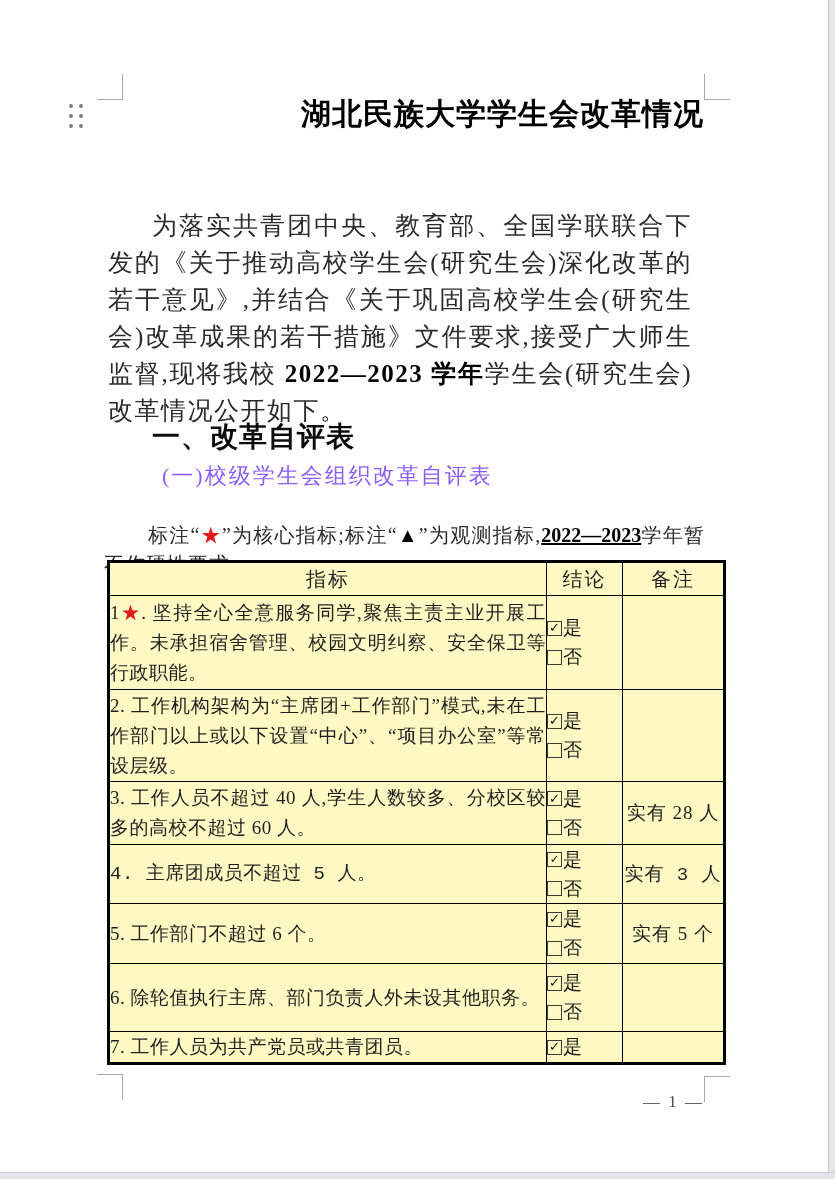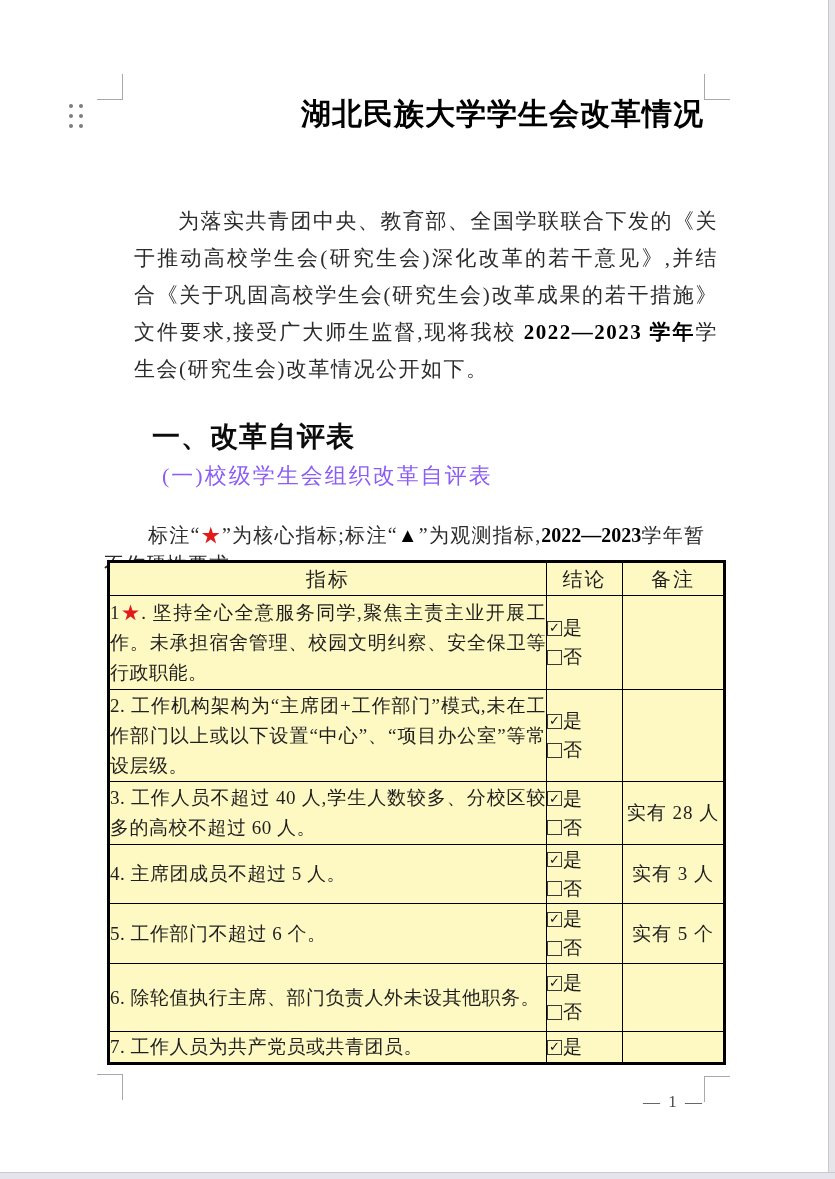--- a/index.html
+++ b/index.html
@@ -20,22 +20,22 @@
   .drag-handle{position:absolute;left:69px;top:104px;display:grid;grid-template-columns:4px 4px;grid-auto-rows:4px;gap:6px;cursor:grab;}
   .drag-handle .dot{width:4px;height:4px;border-radius:50%;background:#7d7d7d;}
   
   .doc-title{
     position:absolute;left:122px;top:94px;width:582px;text-align:right;
     font-family:"Liberation Sans","DejaVu Sans",sans-serif;font-weight:700;
     font-size:30px;line-height:40px;color:#000;letter-spacing:1px;
   }
   
   .intro{
-    position:absolute;left:134px;top:182px;width:584px;
-    font-size:21px;line-height:37px;letter-spacing:1.5px;
+    position:absolute;left:108px;top:182px;width:584px;
+    font-size:25px;line-height:37px;letter-spacing:1.5px;
     text-align:justify;text-indent:44px;color:#2b2b2b;
   }
   .intro b{color:#000;}
   
   .h1{
     position:absolute;left:152px;top:423px;
     font-family:Liberation Sans, sans-serif;font-weight:700;
     font-size:28px;line-height:28px;color:#0c0c0c;letter-spacing:1px;
   }
   .h2{
@@ -43,34 +43,34 @@
     font-size:22px;line-height:30px;color:#8b5cf6;letter-spacing:2px;
   }
   
   .note{
     position:absolute;left:104px;top:501px;width:601px;
     font-size:20px;line-height:29px;letter-spacing:1px;
     text-align:justify;text-indent:44px;color:#2b2b2b;
   }
   .note .star{color:#e21a1a;}
   .note .tri{color:#000;}
-  .note b{color:#000;letter-spacing:0;}
+  .note b{color:#000;letter-spacing:0;text-decoration:underline;}
   
   table.selfeval{
     position:absolute;left:107px;top:560px;width:616px;
     border-collapse:collapse;table-layout:fixed;
     font-size:19px;color:#1f1f1f;
   }
   table.selfeval td,table.selfeval th{
     border:1.5px solid #000;background:#fef9c3;overflow:hidden;
     font-weight:normal;padding:0;
   }
   table.selfeval{border:3px solid #000;outline:none;}
   tr.hrow{height:34px;}
-  tr.r0{height:94px;} tr.r1{height:92px;} tr.r2{height:63px;} tr.r3{height:58px;}
+  tr.r0{height:94px;} tr.r1{height:92px;} tr.r2{height:63px;} tr.r3{height:58px;font-family:Liberation Mono, monospace;}
   tr.r4{height:60px;} tr.r5{height:68px;} tr.r6{height:29px;}
   td.head{text-align:center;font-size:20px;letter-spacing:2px;}
   td.ind{
     padding:1px 4px 1px 6px;line-height:30px;text-align:justify;
     letter-spacing:0.5px;vertical-align:middle;
   }
   td.ind .star{color:#e21a1a;}
   td.concl{padding-left:7px;vertical-align:middle;}
   .opt{display:flex;align-items:center;height:29px;}
   .cb{

